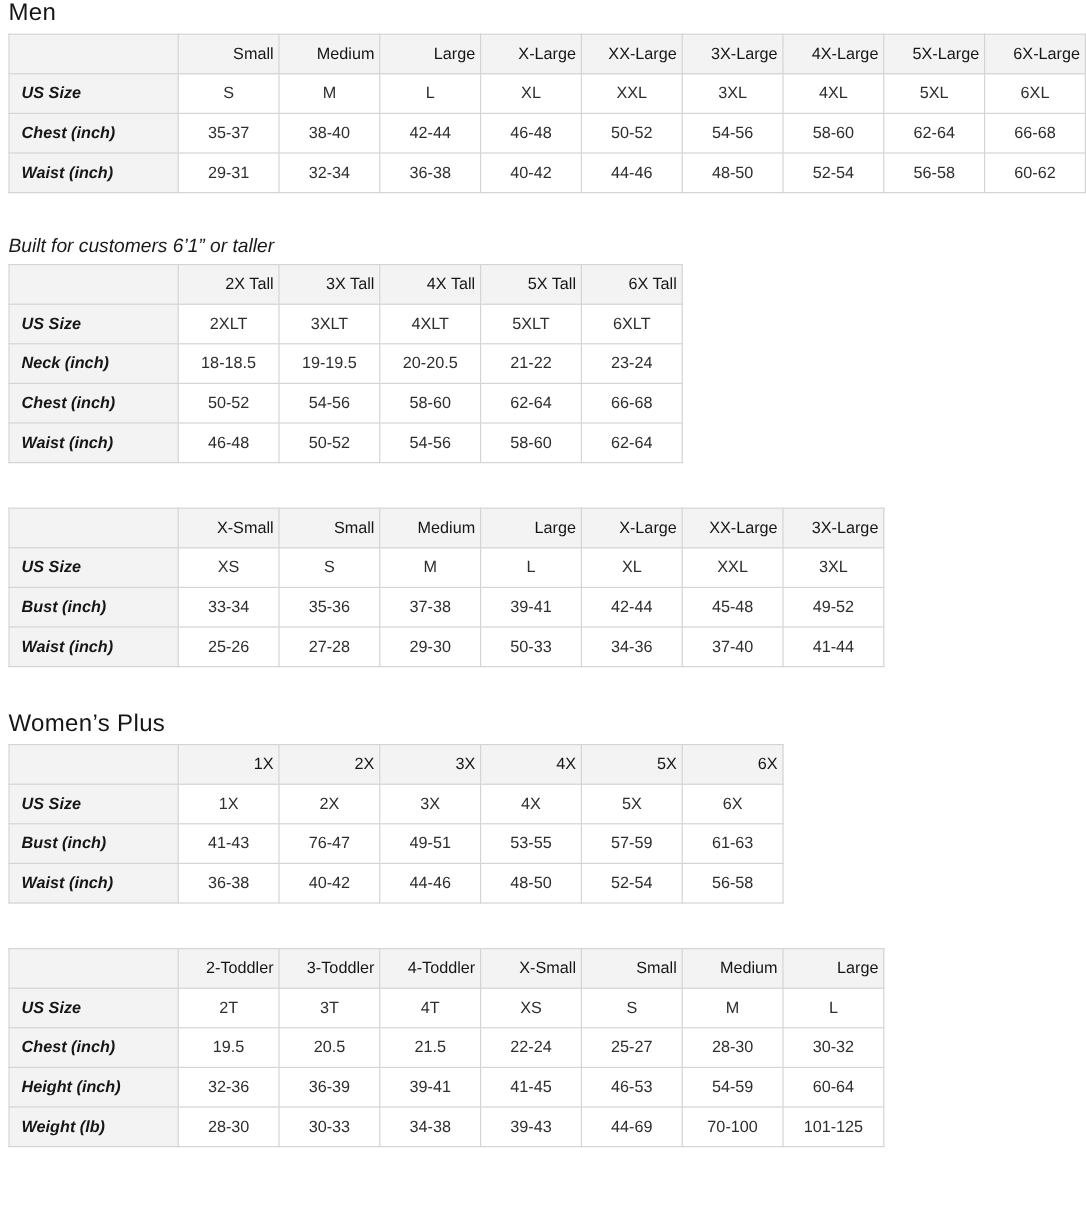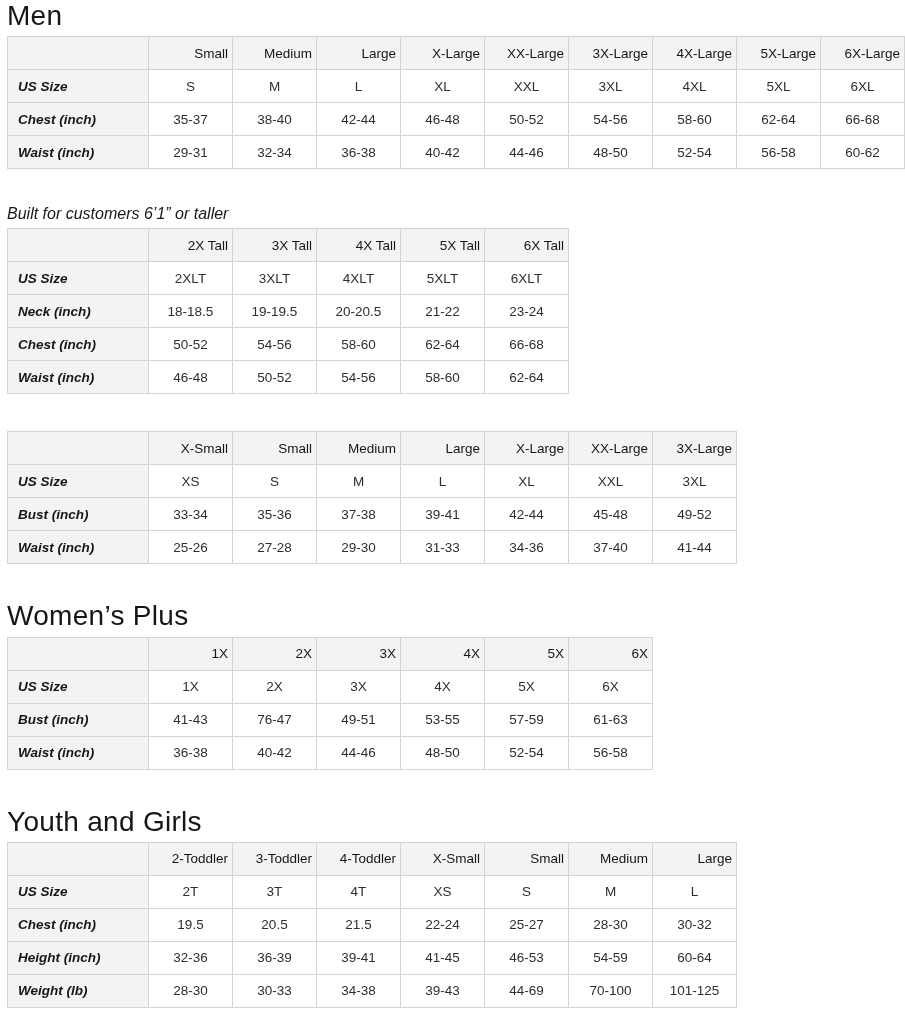--- a/index.html
+++ b/index.html
@@ -20,21 +20,21 @@
   }
   .size-section{margin-top:37px;}
   .size-section:first-child{margin-top:0;}
   .section-heading{
     display:flex;
     align-items:baseline;
     gap:18px;
     margin:0 0 6px 0;
   }
   .section-title{
-    font-size:28px;
+    font-size:20px;
     font-weight:400;
     letter-spacing:0.3px;
     margin:0;
     color:var(--text);
     line-height:1.05;
   }
   .section-subtitle{
     font-style:italic;
     font-size:16px;
     color:#1a1a1a;
@@ -255,21 +255,21 @@
             <td class="data-cell">39-41</td>
             <td class="data-cell">42-44</td>
             <td class="data-cell">45-48</td>
             <td class="data-cell">49-52</td>
           </tr>
           <tr class="data-row">
             <th class="row-label">Waist (inch)</th>
             <td class="data-cell">25-26</td>
             <td class="data-cell">27-28</td>
             <td class="data-cell">29-30</td>
-            <td class="data-cell">31-33</td>
+            <td class="data-cell">50-33</td>
             <td class="data-cell">34-36</td>
             <td class="data-cell">37-40</td>
             <td class="data-cell">41-44</td>
           </tr>
         </tbody>
       </table>
     </section>
     <section class="size-section">
       <div class="section-heading">
         <h2 class="section-title">Women’s  Plus</h2>
@@ -320,23 +320,20 @@
             <td class="data-cell">40-42</td>
             <td class="data-cell">44-46</td>
             <td class="data-cell">48-50</td>
             <td class="data-cell">52-54</td>
             <td class="data-cell">56-58</td>
           </tr>
         </tbody>
       </table>
     </section>
     <section class="size-section">
-      <div class="section-heading">
-        <h2 class="section-title">Youth and Girls</h2>
-      </div>
       <table class="size-table">
         <colgroup>
           <col class="label-col">
           <col class="data-col">
           <col class="data-col">
           <col class="data-col">
           <col class="data-col">
           <col class="data-col">
           <col class="data-col">
           <col class="data-col">

